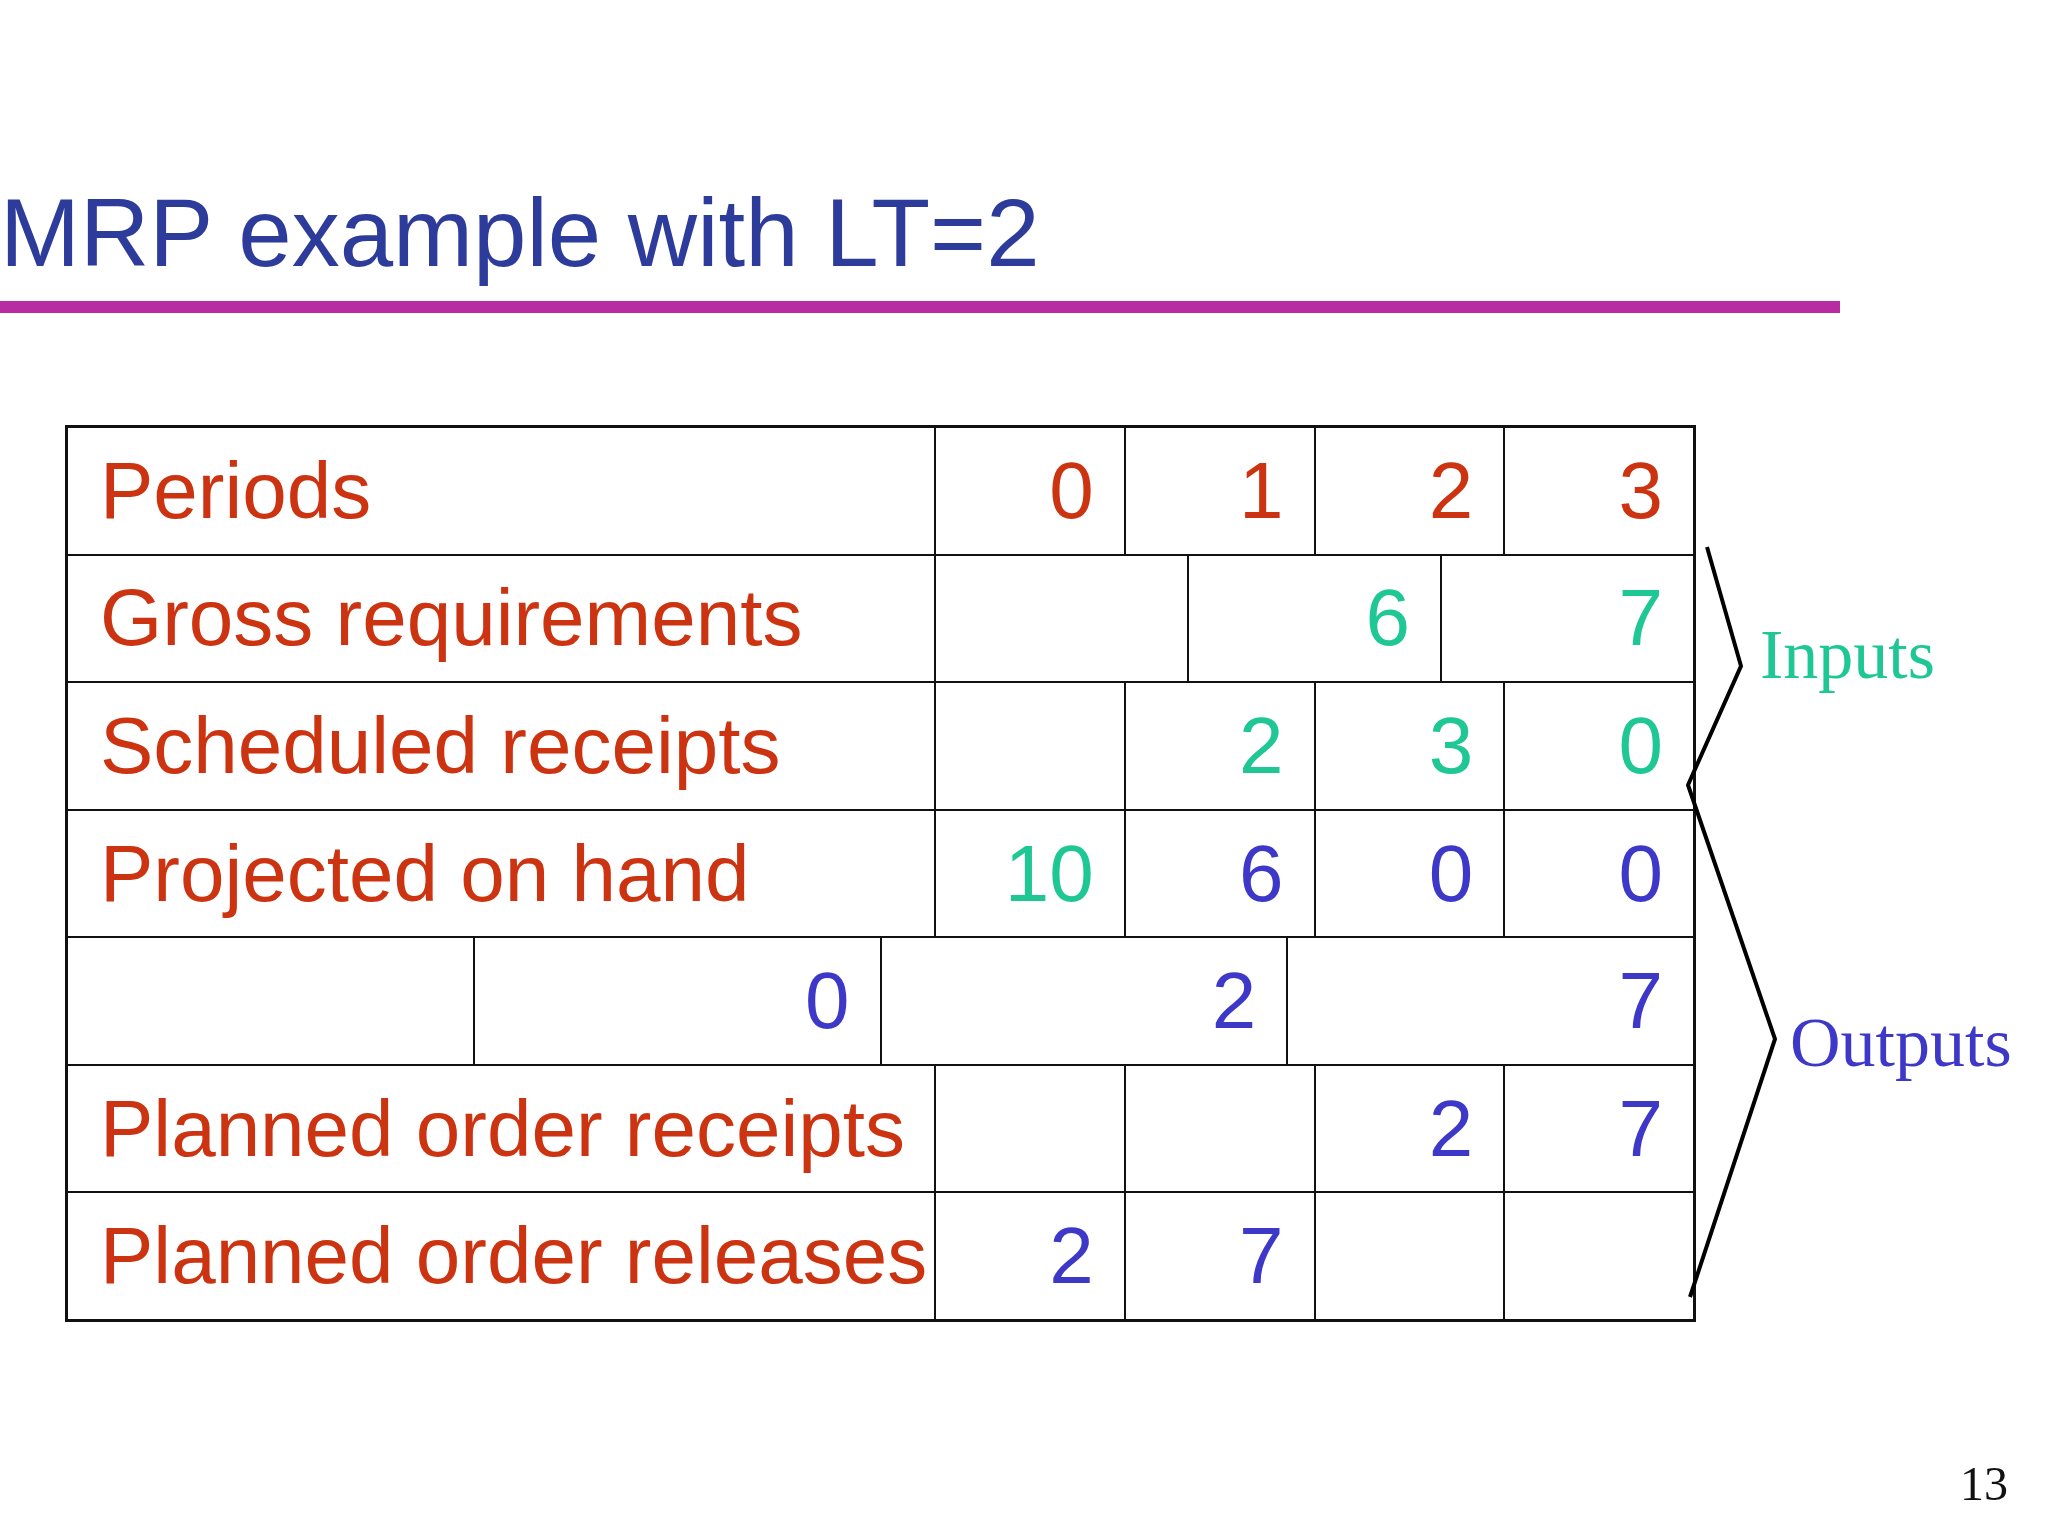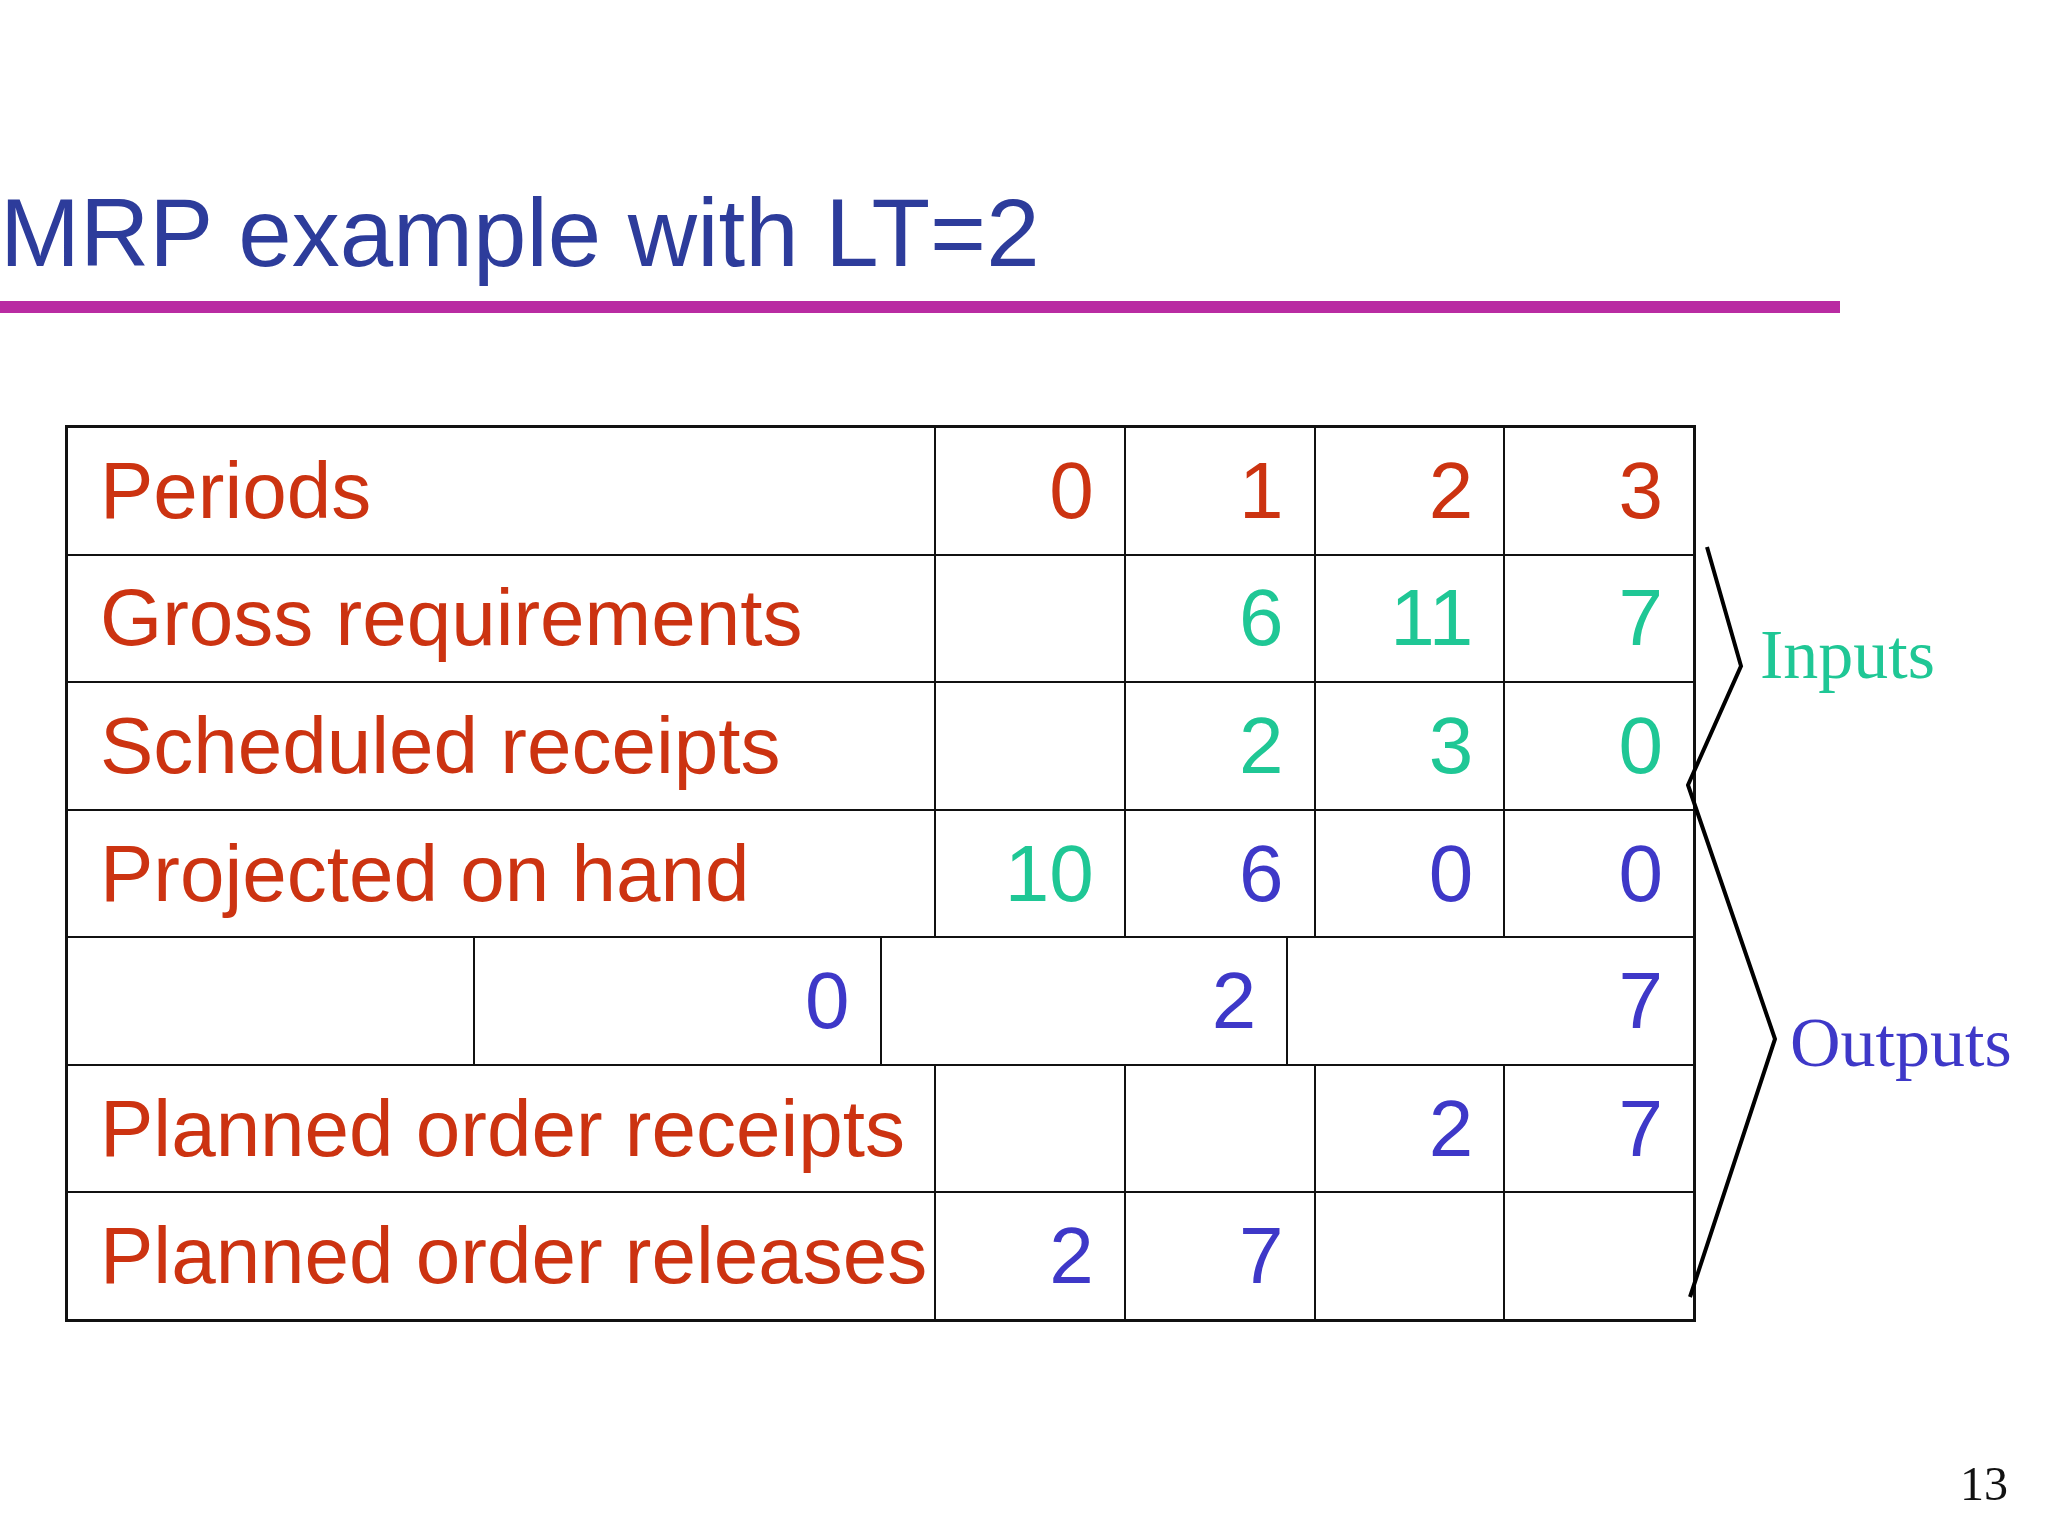--- a/index.html
+++ b/index.html
@@ -78,21 +78,20 @@
       <div class="cell label red">Periods</div>
       <div class="cell value red">0</div>
       <div class="cell value red">1</div>
       <div class="cell value red">2</div>
       <div class="cell value red">3</div>
     </div>
     <div class="trow">
       <div class="cell label red">Gross requirements</div>
       <div class="cell value green"></div>
       <div class="cell value green">6</div>
-      <div class="cell value green">11</div>
       <div class="cell value green">7</div>
     </div>
     <div class="trow">
       <div class="cell label red">Scheduled receipts</div>
       <div class="cell value green"></div>
       <div class="cell value green">2</div>
       <div class="cell value green">3</div>
       <div class="cell value green">0</div>
     </div>
     <div class="trow">

